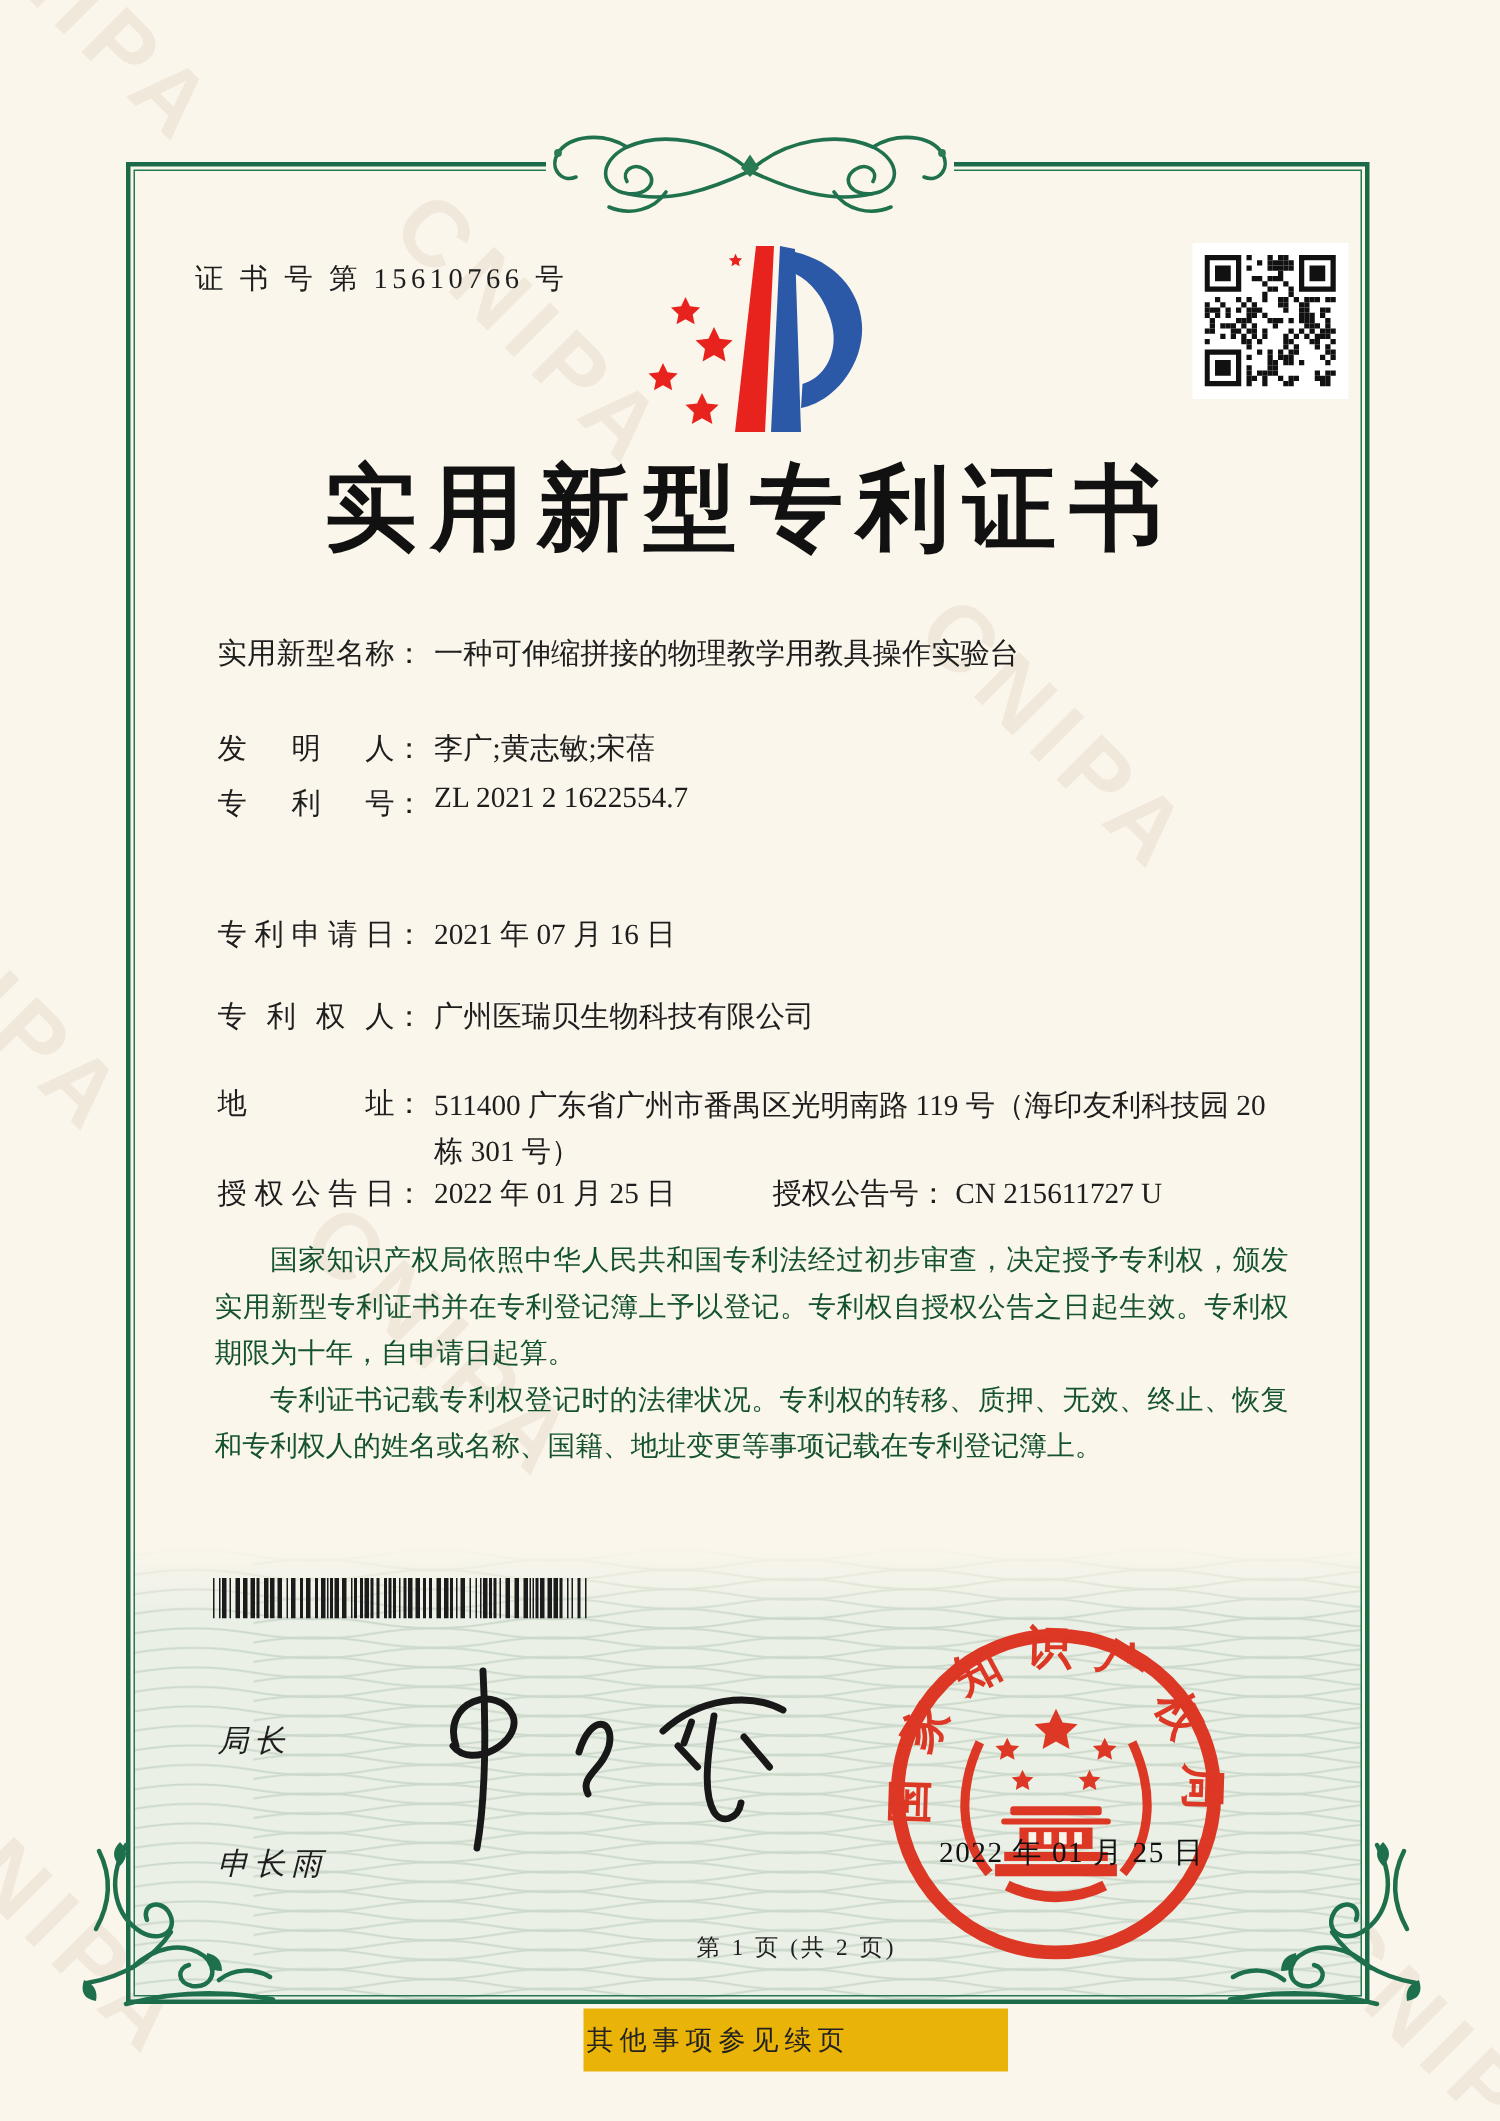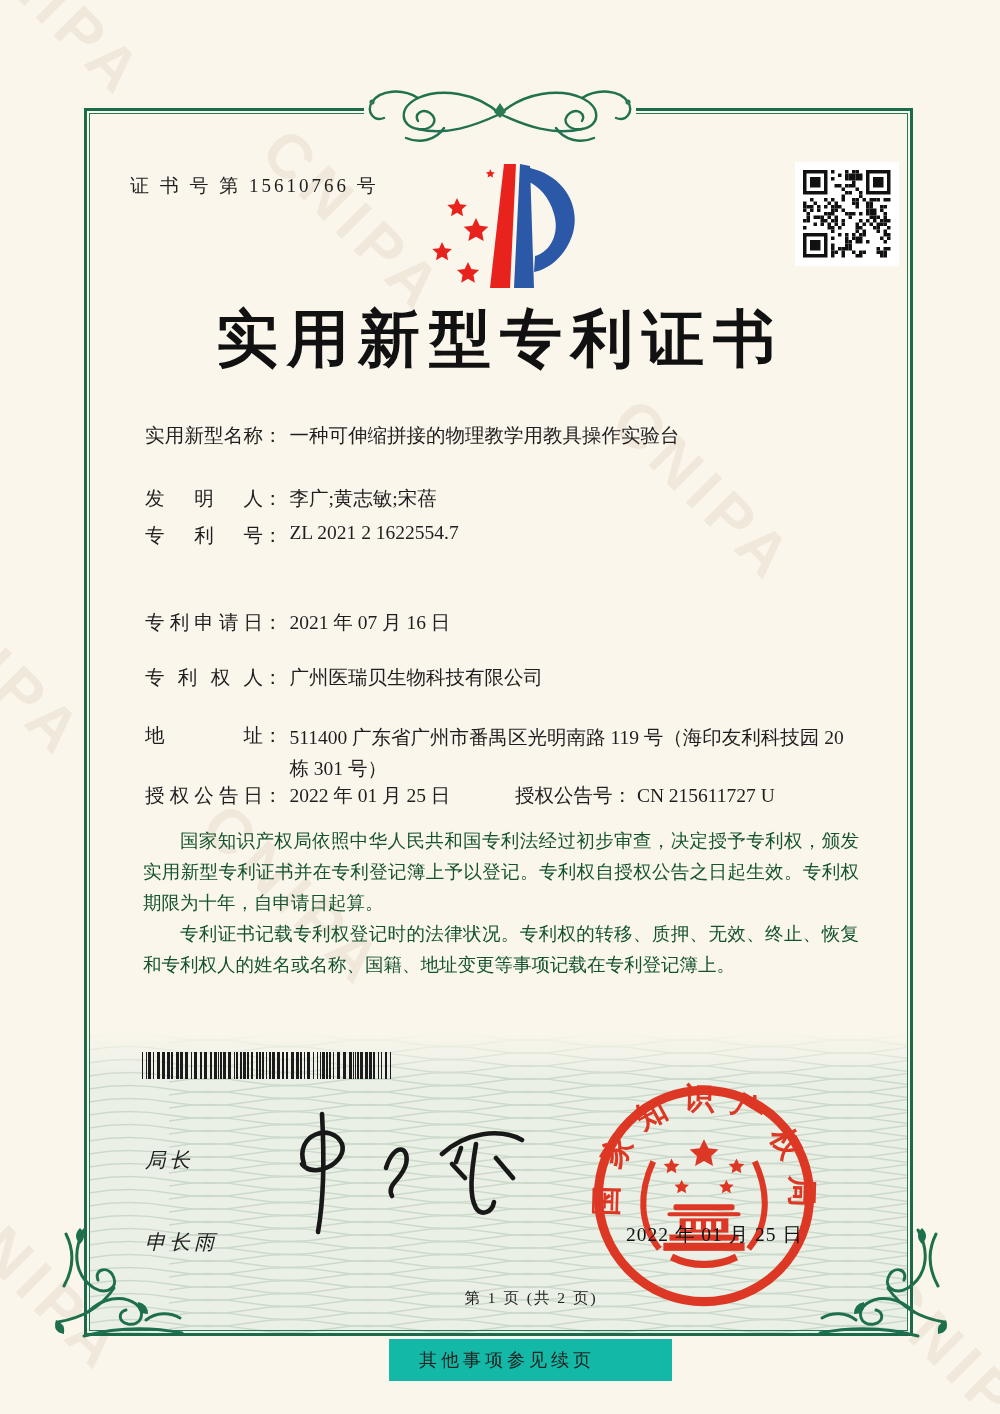--- a/index.html
+++ b/index.html
@@ -81,22 +81,22 @@
   .seal-date {
     position:absolute; left:626px; top:1221px; z-index:7; font-size:19.5px;
     letter-spacing:1px; color:#111;
   }
   .page-info {
     position:absolute; left:0; top:1288px; width:1000px; text-align:center;
     font-size:15.5px; letter-spacing:2px; z-index:6;margin-left:31px;
   }
   .footer-note {
     position:absolute; left:389px; top:1339px; width:283px; height:42px;
-    background:#14b8a6; z-index:5; font-size:18px; letter-spacing:4px;
-    line-height:42px; padding-left:30px; color:#222;font-family:Liberation Serif, serif;
+    background:#eab308; z-index:5; font-size:18px; letter-spacing:4px;
+    line-height:42px; padding-left:2px; color:#222;font-family:Liberation Serif, serif;
   }
 </style>
 </head>
 <body>
 
 <div class="page">
 
   <div class="wm wm1">CNIPA</div>
   <div class="wm wm2">CNIPA</div>
   <div class="wm wm3">CNIPA</div>

